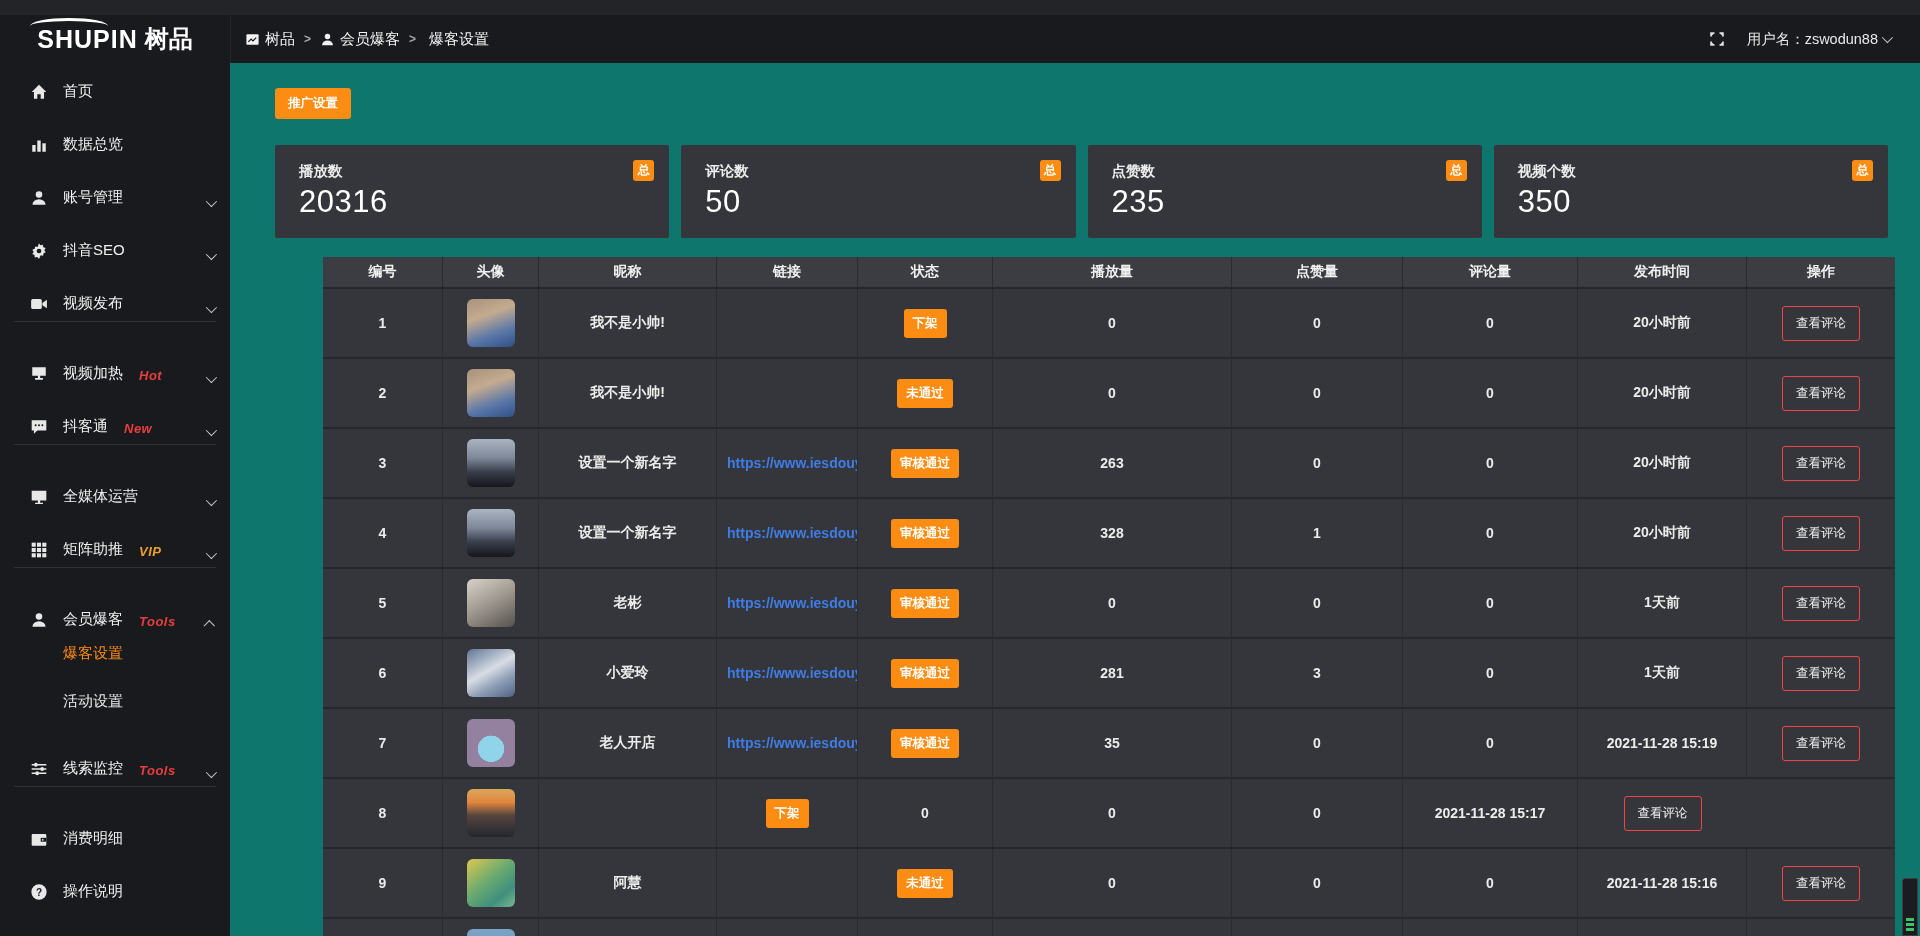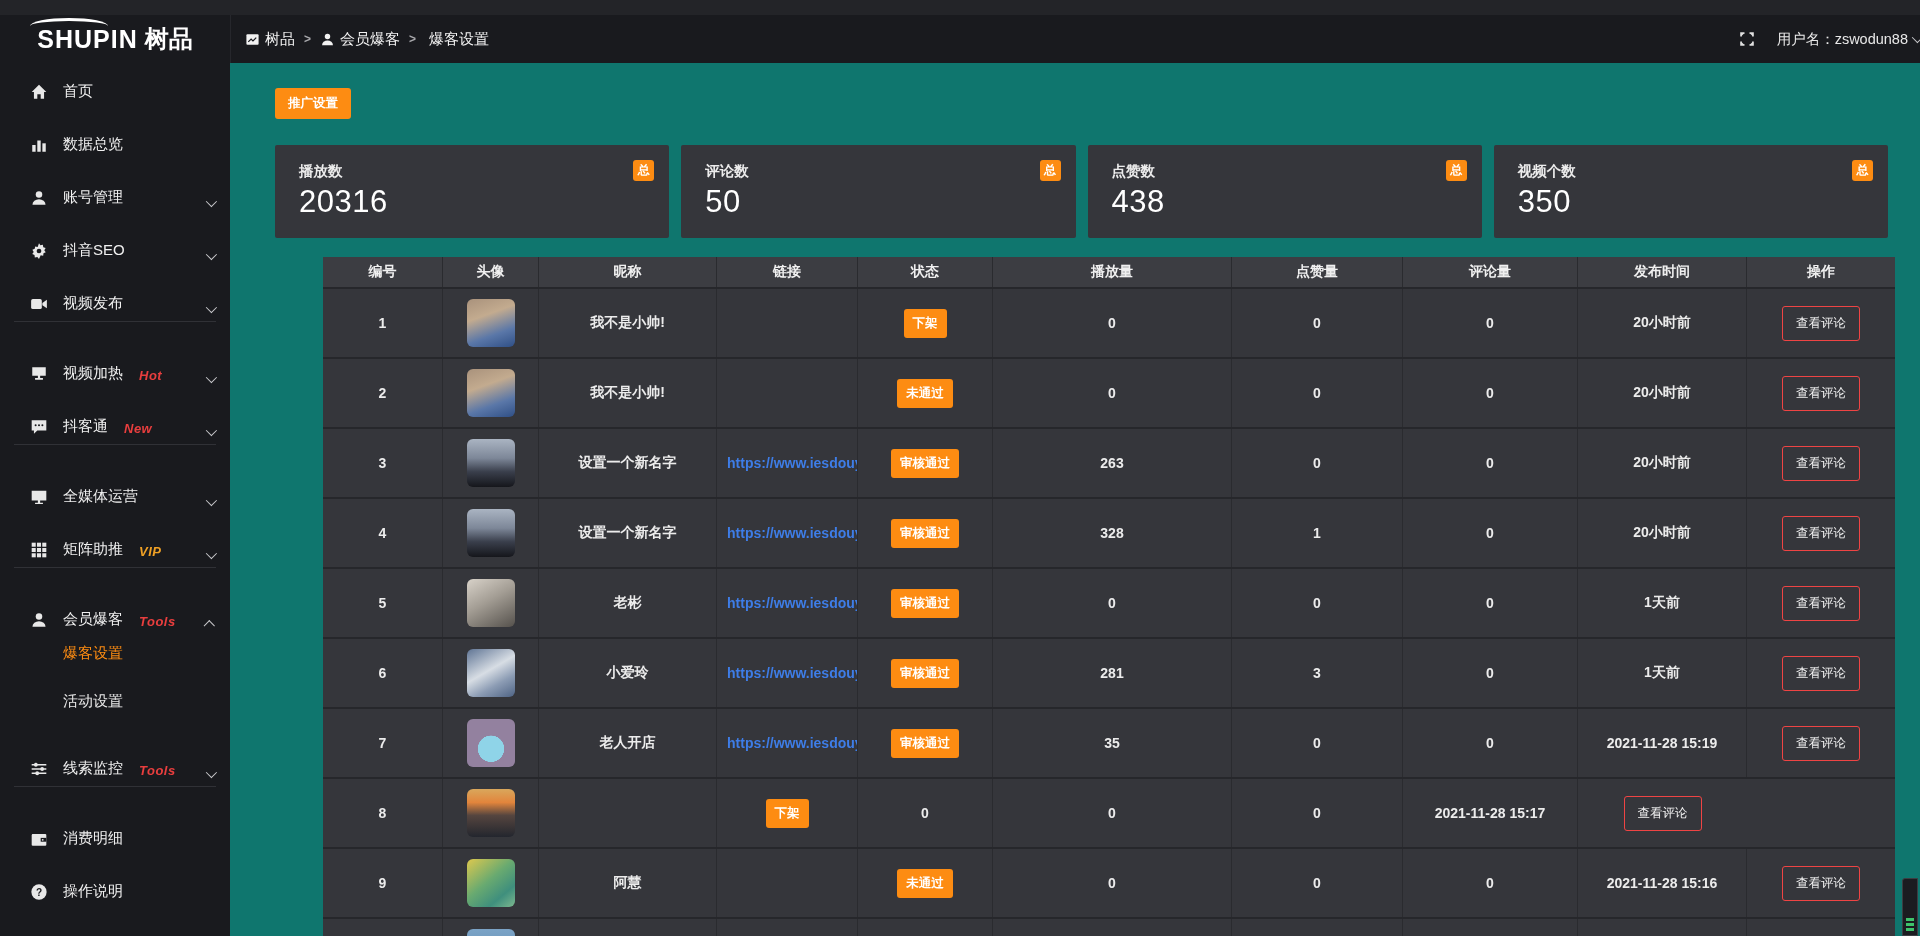--- a/index.html
+++ b/index.html
@@ -12,21 +12,21 @@
   .logo { width:230px; height:48px; display:flex; align-items:center; justify-content:center; gap:7px; position:relative; }
   .logo-en { font-size:25px; font-weight:700; letter-spacing:1px; color:#fff; position:relative; }
   .logo-arc { position:absolute; top:3px; left:30px; width:78px; height:16px;
     border-top:3px solid #fff; border-radius:50%; }
   .logo-cn { font-size:24px; font-weight:700; color:#fff; }
   .crumbs { flex:1; height:48px; display:flex; align-items:center; padding-left:14px; gap:9px;
     border-left:1px solid #26272c; font-size:15px; color:#f2f2f2; }
   .crumb { display:flex; align-items:center; gap:5px; cursor:pointer; }
   .crumb .ico { width:15px; height:15px; display:inline-block; }
   .crumb-sep { color:#a8a8ac; font-size:12px; font-weight:700; }
-  .top-right { display:flex; align-items:center; gap:22px; font-size:14.5px; }
+  .top-right { display:flex; align-items:center; gap:22px; padding-right:30px; font-size:14.5px; }
   .fs-ico { width:16px; height:16px; color:#e0e0e0; cursor:pointer; }
   .user-chip { display:flex; align-items:center; gap:4px; cursor:pointer; }
   .chev { display:inline-block; width:8px; height:8px; border-right:1.5px solid #c9c9cc;
     border-bottom:1.5px solid #c9c9cc; transform:rotate(45deg) translateY(-2px); }
   .chev.up { transform:rotate(225deg) translateY(-1px); }
 
   
   .sidebar { position:absolute; top:48px; left:0; width:230px; height:888px; background:#191a1e; z-index:4; }
   .nav-item { height:53px; display:flex; align-items:flex-end; padding:0 16px 0 30px; cursor:pointer; font-size:15px; color:#f0f0f0; }
   .nav-icon { width:18px; height:18px; margin-right:15px; color:#e8e8e8; flex:none; }
@@ -264,21 +264,21 @@
         <div class="card-value">20316</div>
         <div class="card-badge">总</div>
       </div>
       <div class="card">
         <div class="card-label">评论数</div>
         <div class="card-value">50</div>
         <div class="card-badge">总</div>
       </div>
       <div class="card">
         <div class="card-label">点赞数</div>
-        <div class="card-value">438</div>
+        <div class="card-value">235</div>
         <div class="card-badge">总</div>
       </div>
       <div class="card">
         <div class="card-label">视频个数</div>
         <div class="card-value">350</div>
         <div class="card-badge">总</div>
       </div>
     </div>
   <div class="grid" id="table">
       <div class="t-row t-head">

